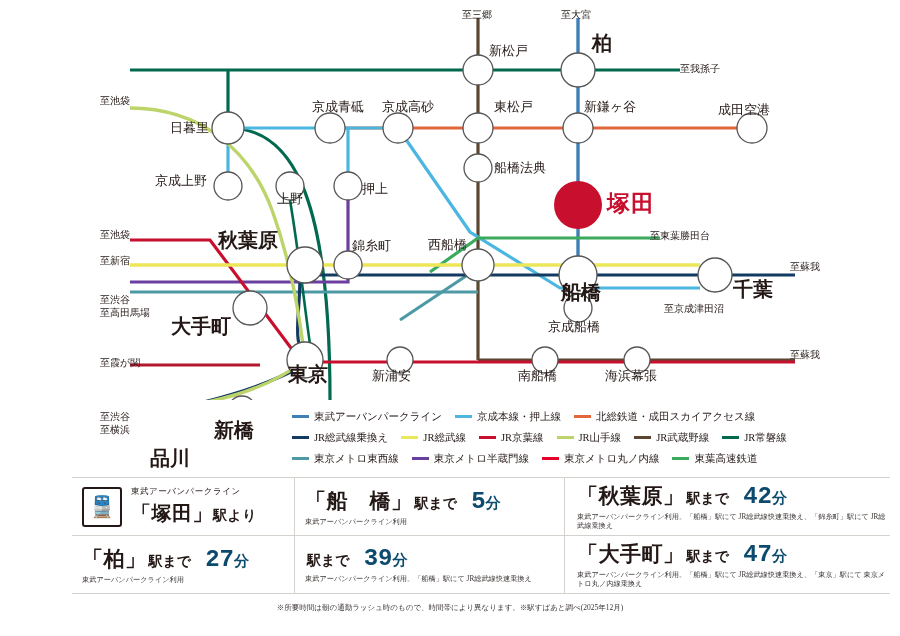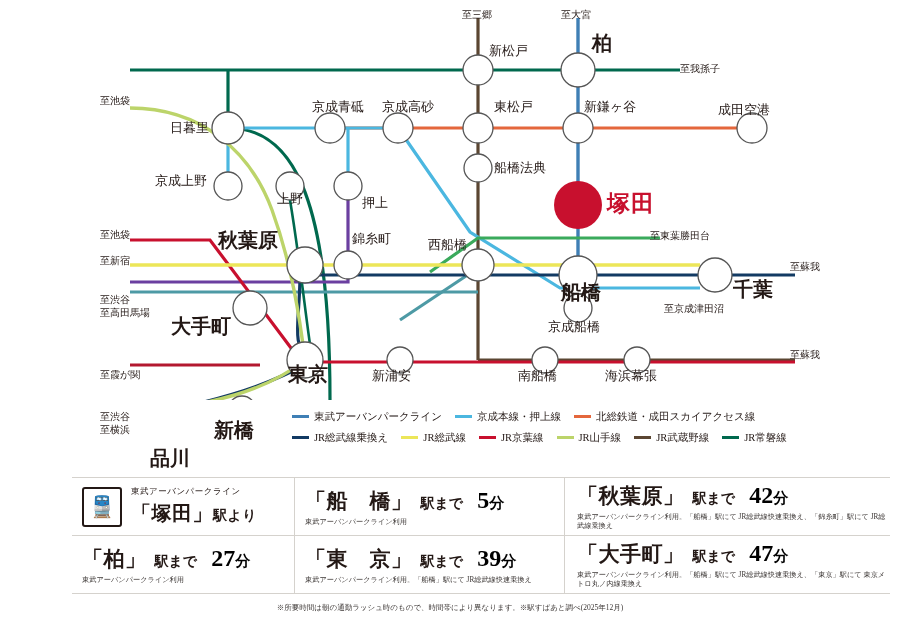--- a/index.html
+++ b/index.html
@@ -140,27 +140,28 @@
     white-space: nowrap;
   }
   .route-station {
     font-size: 21px;
     font-weight: 700;
     letter-spacing: 0.5px;
   }
   .route-to {
     font-size: 14px;
     font-weight: 700;
-    margin-left: 8px;
+    margin-left: 2px;
   }
   .route-time {
     font-size: 24px;
     font-weight: 700;
-    color: #000000;
+    color: #0c4a6e;
     margin-left: 14px;
+    font-family: Liberation Mono, monospace;
   }
   .route-time .unit { font-size: 15px; }
   .route-note {
     font-size: 7.2px;
     line-height: 1.25;
     color: #3b3634;
     margin-top: 3px;
     max-width: 320px;
   }
 
@@ -259,42 +260,42 @@
     </svg>
 
     <div class="map-label lbl-dir" style="left:462px; top:10px;">至三郷</div>
     <div class="map-label lbl-dir" style="left:561px; top:10px;">至大宮</div>
     <div class="map-label lbl-dir" style="left:680px; top:64px;">至我孫子</div>
     <div class="map-label lbl-dir" style="left:100px; top:96px;">至池袋</div>
     <div class="map-label lbl-dir" style="left:100px; top:230px;">至池袋</div>
     <div class="map-label lbl-dir" style="left:100px; top:256px;">至新宿</div>
     <div class="map-label lbl-dir" style="left:100px; top:295px;">至渋谷</div>
     <div class="map-label lbl-dir" style="left:100px; top:308px;">至高田馬場</div>
-    <div class="map-label lbl-dir" style="left:100px; top:370px;">至霞が関</div>
+    <div class="map-label lbl-dir" style="left:100px; top:358px;">至霞が関</div>
     <div class="map-label lbl-dir" style="left:100px; top:412px;">至渋谷</div>
     <div class="map-label lbl-dir" style="left:100px; top:425px;">至横浜</div>
     <div class="map-label lbl-dir" style="left:650px; top:231px;">至東葉勝田台</div>
     <div class="map-label lbl-dir" style="left:790px; top:262px;">至蘇我</div>
     <div class="map-label lbl-dir" style="left:664px; top:304px;">至京成津田沼</div>
     <div class="map-label lbl-dir" style="left:790px; top:350px;">至蘇我</div>
 
     <div class="map-label lbl-station" style="left:489px; top:44px;">新松戸</div>
     <div class="map-label lbl-station-big" style="left:592px; top:33px;">柏</div>
     <div class="map-label lbl-station" style="left:170px; top:121px;">日暮里</div>
     <div class="map-label lbl-station" style="left:312px; top:100px;">京成青砥</div>
     <div class="map-label lbl-station" style="left:382px; top:100px;">京成高砂</div>
     <div class="map-label lbl-station" style="left:494px; top:100px;">東松戸</div>
     <div class="map-label lbl-station" style="left:584px; top:100px;">新鎌ヶ谷</div>
     <div class="map-label lbl-station" style="left:718px; top:103px;">成田空港</div>
     <div class="map-label lbl-station" style="left:155px; top:174px;">京成上野</div>
     <div class="map-label lbl-station" style="left:277px; top:192px;">上野</div>
-    <div class="map-label lbl-station" style="left:362px; top:196px;">押上</div>
+    <div class="map-label lbl-station" style="left:362px; top:182px;">押上</div>
     <div class="map-label lbl-station" style="left:494px; top:161px;">船橋法典</div>
     <div class="map-label lbl-station-mid" style="left:218px; top:230px;">秋葉原</div>
-    <div class="map-label lbl-station" style="left:352px; top:232px;">錦糸町</div>
+    <div class="map-label lbl-station" style="left:352px; top:239px;">錦糸町</div>
     <div class="map-label lbl-station" style="left:428px; top:238px;">西船橋</div>
     <div class="map-label lbl-station-mid" style="left:561px; top:282px;">船橋</div>
     <div class="map-label lbl-station-mid" style="left:733px; top:279px;">千葉</div>
     <div class="map-label lbl-station" style="left:548px; top:320px;">京成船橋</div>
     <div class="map-label lbl-station-mid" style="left:171px; top:316px;">大手町</div>
     <div class="map-label lbl-station-mid" style="left:288px; top:364px;">東京</div>
     <div class="map-label lbl-station" style="left:372px; top:369px;">新浦安</div>
     <div class="map-label lbl-station" style="left:518px; top:369px;">南船橋</div>
     <div class="map-label lbl-station" style="left:605px; top:369px;">海浜幕張</div>
     <div class="map-label lbl-station-mid" style="left:214px; top:420px;">新橋</div>
@@ -339,20 +340,38 @@
       <div class="legend-item">
         <span class="legend-swatch" style="background:#5b4632"></span>
         <span class="legend-text">JR武蔵野線</span>
       </div>
       <div class="legend-item">
         <span class="legend-swatch" style="background:#00694e"></span>
         <span class="legend-text">JR常磐線</span>
       </div>
     </div>
 
+    <div class="legend-row">
+      <div class="legend-item">
+        <span class="legend-swatch" style="background:#4d9aa5"></span>
+        <span class="legend-text">東京メトロ東西線</span>
+      </div>
+      <div class="legend-item">
+        <span class="legend-swatch" style="background:#6b3fa0"></span>
+        <span class="legend-text">東京メトロ半蔵門線</span>
+      </div>
+      <div class="legend-item">
+        <span class="legend-swatch" style="background:#e60027"></span>
+        <span class="legend-text">東京メトロ丸ノ内線</span>
+      </div>
+      <div class="legend-item">
+        <span class="legend-swatch" style="background:#3aaa5c"></span>
+        <span class="legend-text">東葉高速鉄道</span>
+      </div>
+    </div>
   </div>
 
   <div id="info-table">
 
     <div class="info-row first">
       <div class="info-cell cell-origin">
         <div class="train-badge">
           <span class="train-glyph">🚆</span>
         </div>
         <div class="origin-text">
@@ -392,21 +411,20 @@
             <span class="route-to">駅まで</span>
             <span class="route-time"><span>27</span><span class="unit">分</span></span>
           </div>
           <div class="route-note">東武アーバンパークライン利用</div>
         </div>
       </div>
 
       <div class="info-cell cell-route">
         <div class="route-block">
           <div class="route-main">
-            <span class="route-station">「東　京」</span>
             <span class="route-to">駅まで</span>
             <span class="route-time"><span>39</span><span class="unit">分</span></span>
           </div>
           <div class="route-note">東武アーバンパークライン利用。「船橋」駅にて JR総武線快速乗換え</div>
         </div>
       </div>
 
       <div class="info-cell cell-route wide">
         <div class="route-block">
           <div class="route-main">

